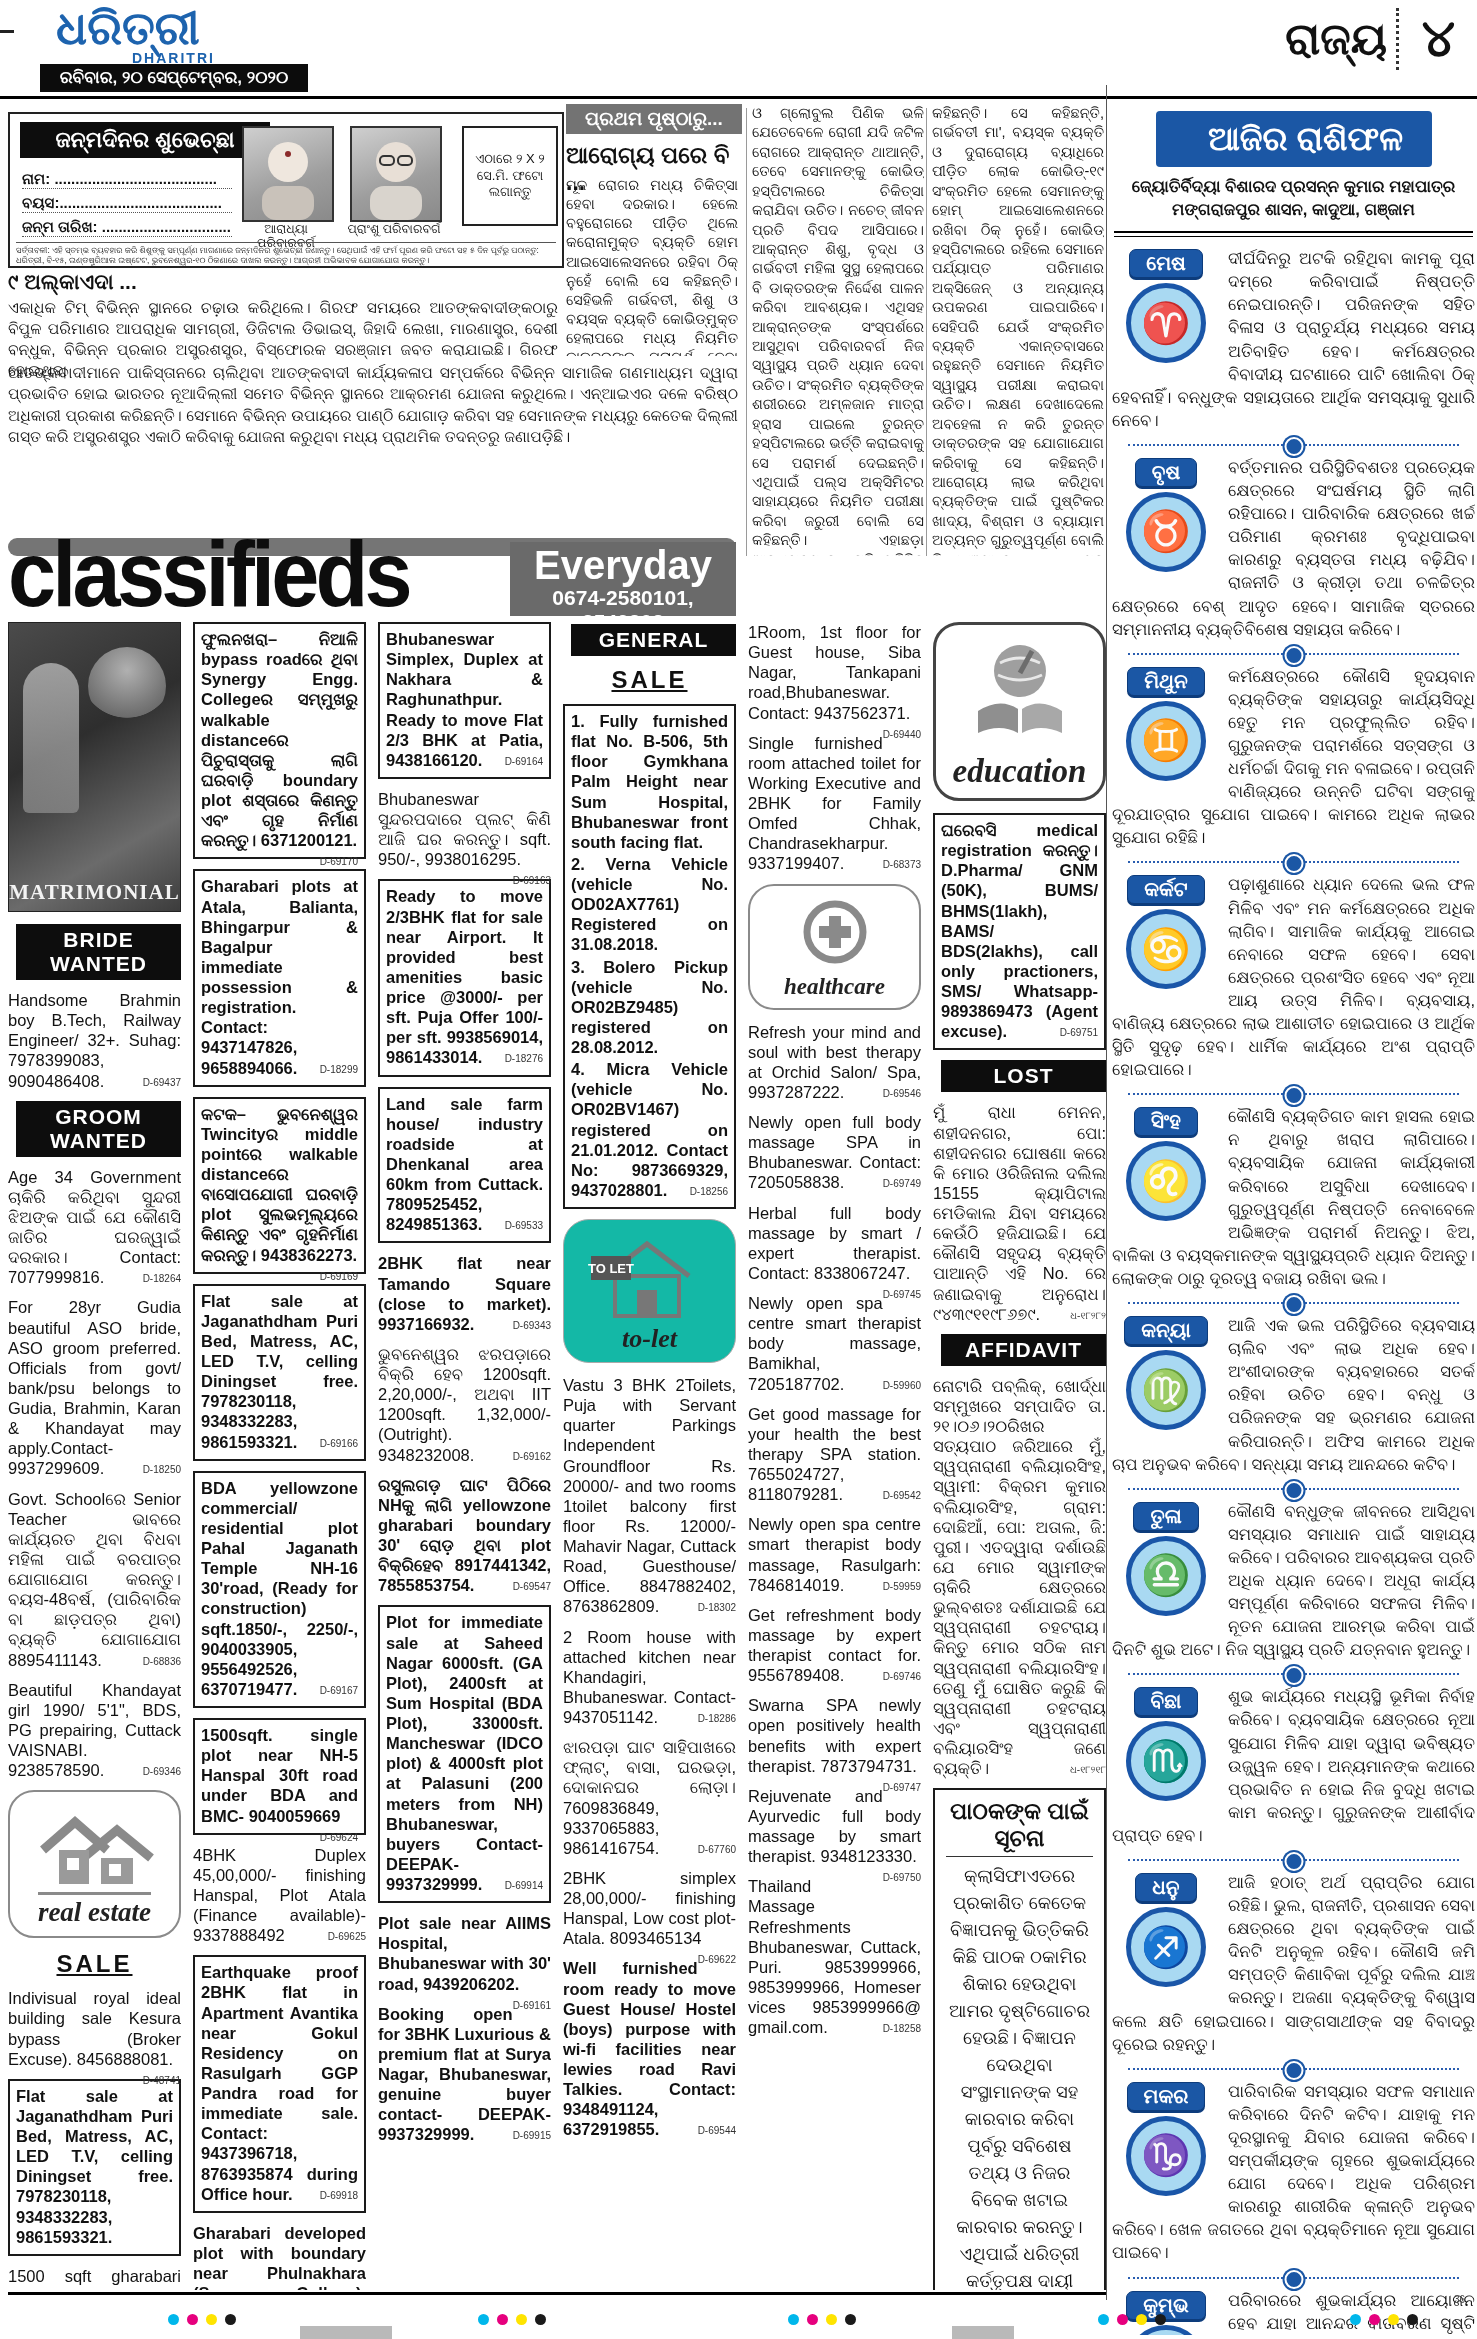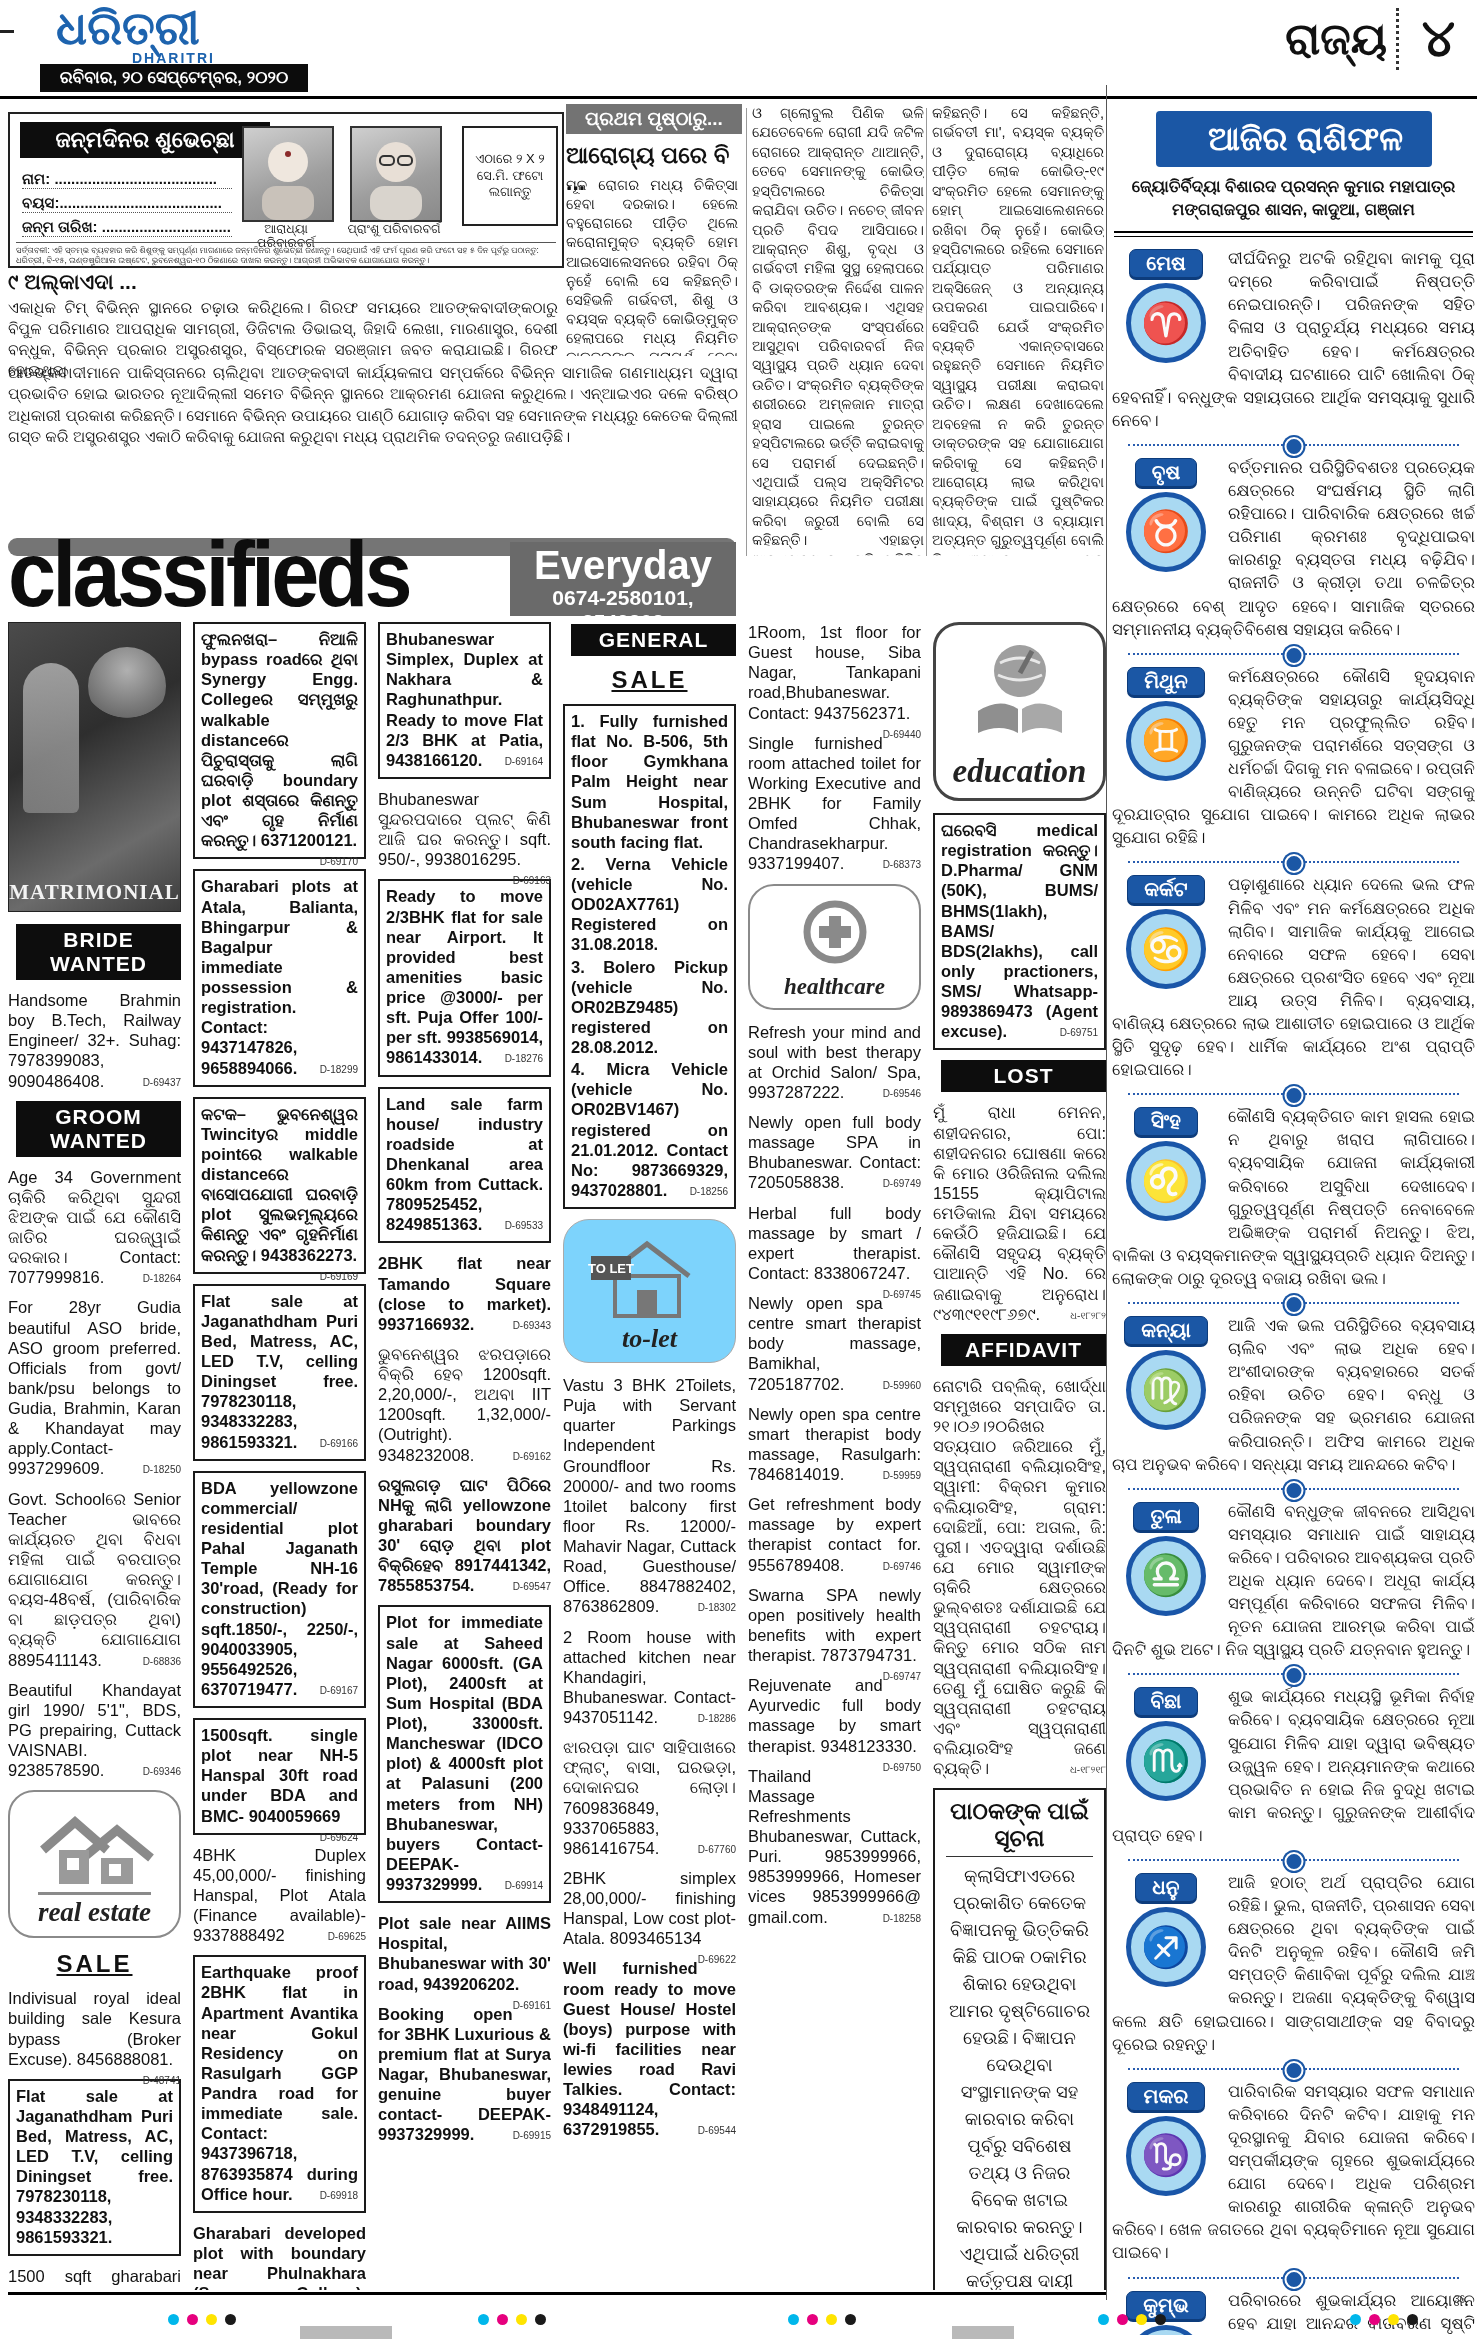--- a/index.html
+++ b/index.html
@@ -68,21 +68,21 @@
               background:linear-gradient(#bdbdbd,#8c8c8c);opacity:.75;}
   .matri .label{position:absolute;left:0;right:0;bottom:6px;text-align:center;color:#f3f3f3;
                 font-family:"Liberation Serif",serif;font-weight:bold;font-size:21px;letter-spacing:1px;font-variant:small-caps;}
   .logo-card{border:2px solid #8a8a8a;border-radius:26px;padding:8px 4px;text-align:center;background:#fff;}
   .logo-card .art{display:block;margin:0 auto;}
   .logo-card .cap{font-family:"Liberation Serif",serif;font-style:italic;font-weight:bold;color:#222;}
   .realestate .cap{font-size:27px;border-top:3px solid #8a8a8a;display:inline-block;padding-top:2px;}
   .education{border-width:3px;border-color:#444;}
   .education .cap{font-size:33px;}
   .healthcare .cap{font-size:23px;}
-  .tolet{border:1px solid #aaa;background:#7dd3fc;}
+  .tolet{border:1px solid #aaa;background:#14b8a6;}
   .tolet .cap{font-size:26px;}
   .notice-box{border:2px solid #1a1a1a;padding:8px 11px;margin:0 0 12px 0;text-align:center;}
   .notice-box .nt{font-size:23px;font-weight:bold;border-bottom:1px solid #333;padding-bottom:4px;margin-bottom:6px;}
   .notice-box .nb{font-size:18px;line-height:1.5;}
   
   .horo{position:absolute;left:1112px;top:85px;width:363px;height:2250px;overflow:hidden;}
   .horo-vline{position:absolute;left:1106px;top:85px;height:2215px;width:1px;background:#555;}
   .horo-title{width:252px;height:56px;margin:26px auto 8px auto;background:#1b57a5;border-radius:4px;
               color:#fff;font-size:33px;font-weight:bold;display:flex;align-items:center;justify-content:center;padding-left:24px;}
   .horo-credit{text-align:center;font-size:16.5px;font-weight:bold;line-height:1.4;}
@@ -333,20 +333,23 @@
         <div class="ad">
           <p>Newly open full body massage SPA in Bhubaneswar. Contact: 7205058838.<span class="dnum">D-69749</span></p>
         </div>
         <div class="ad">
           <p>Herbal full body massage by smart / expert therapist. Contact: 8338067247.<span class="dnum">D-69745</span></p>
         </div>
         <div class="ad">
           <p>Newly open spa centre smart therapist body massage, Bamikhal, 7205187702.<span class="dnum">D-59960</span></p>
         </div>
         <div class="ad">
+          <p>Get good massage for your health the best therapy SPA station. 7655024727, 8118079281.<span class="dnum">D-69542</span></p>
+        </div>
+        <div class="ad">
           <p>Newly open spa centre smart therapist body massage, Rasulgarh: 7846814019.<span class="dnum">D-59959</span></p>
         </div>
         <div class="ad">
           <p>Get refreshment body massage by expert therapist contact for. 9556789408.<span class="dnum">D-69746</span></p>
         </div>
         <div class="ad">
           <p>Swarna SPA newly open positively health benefits with expert therapist. 7873794731.<span class="dnum">D-69747</span></p>
         </div>
         <div class="ad">
           <p>Rejuvenate and Ayurvedic full body massage by smart therapist. 9348123330.<span class="dnum">D-69750</span></p>

